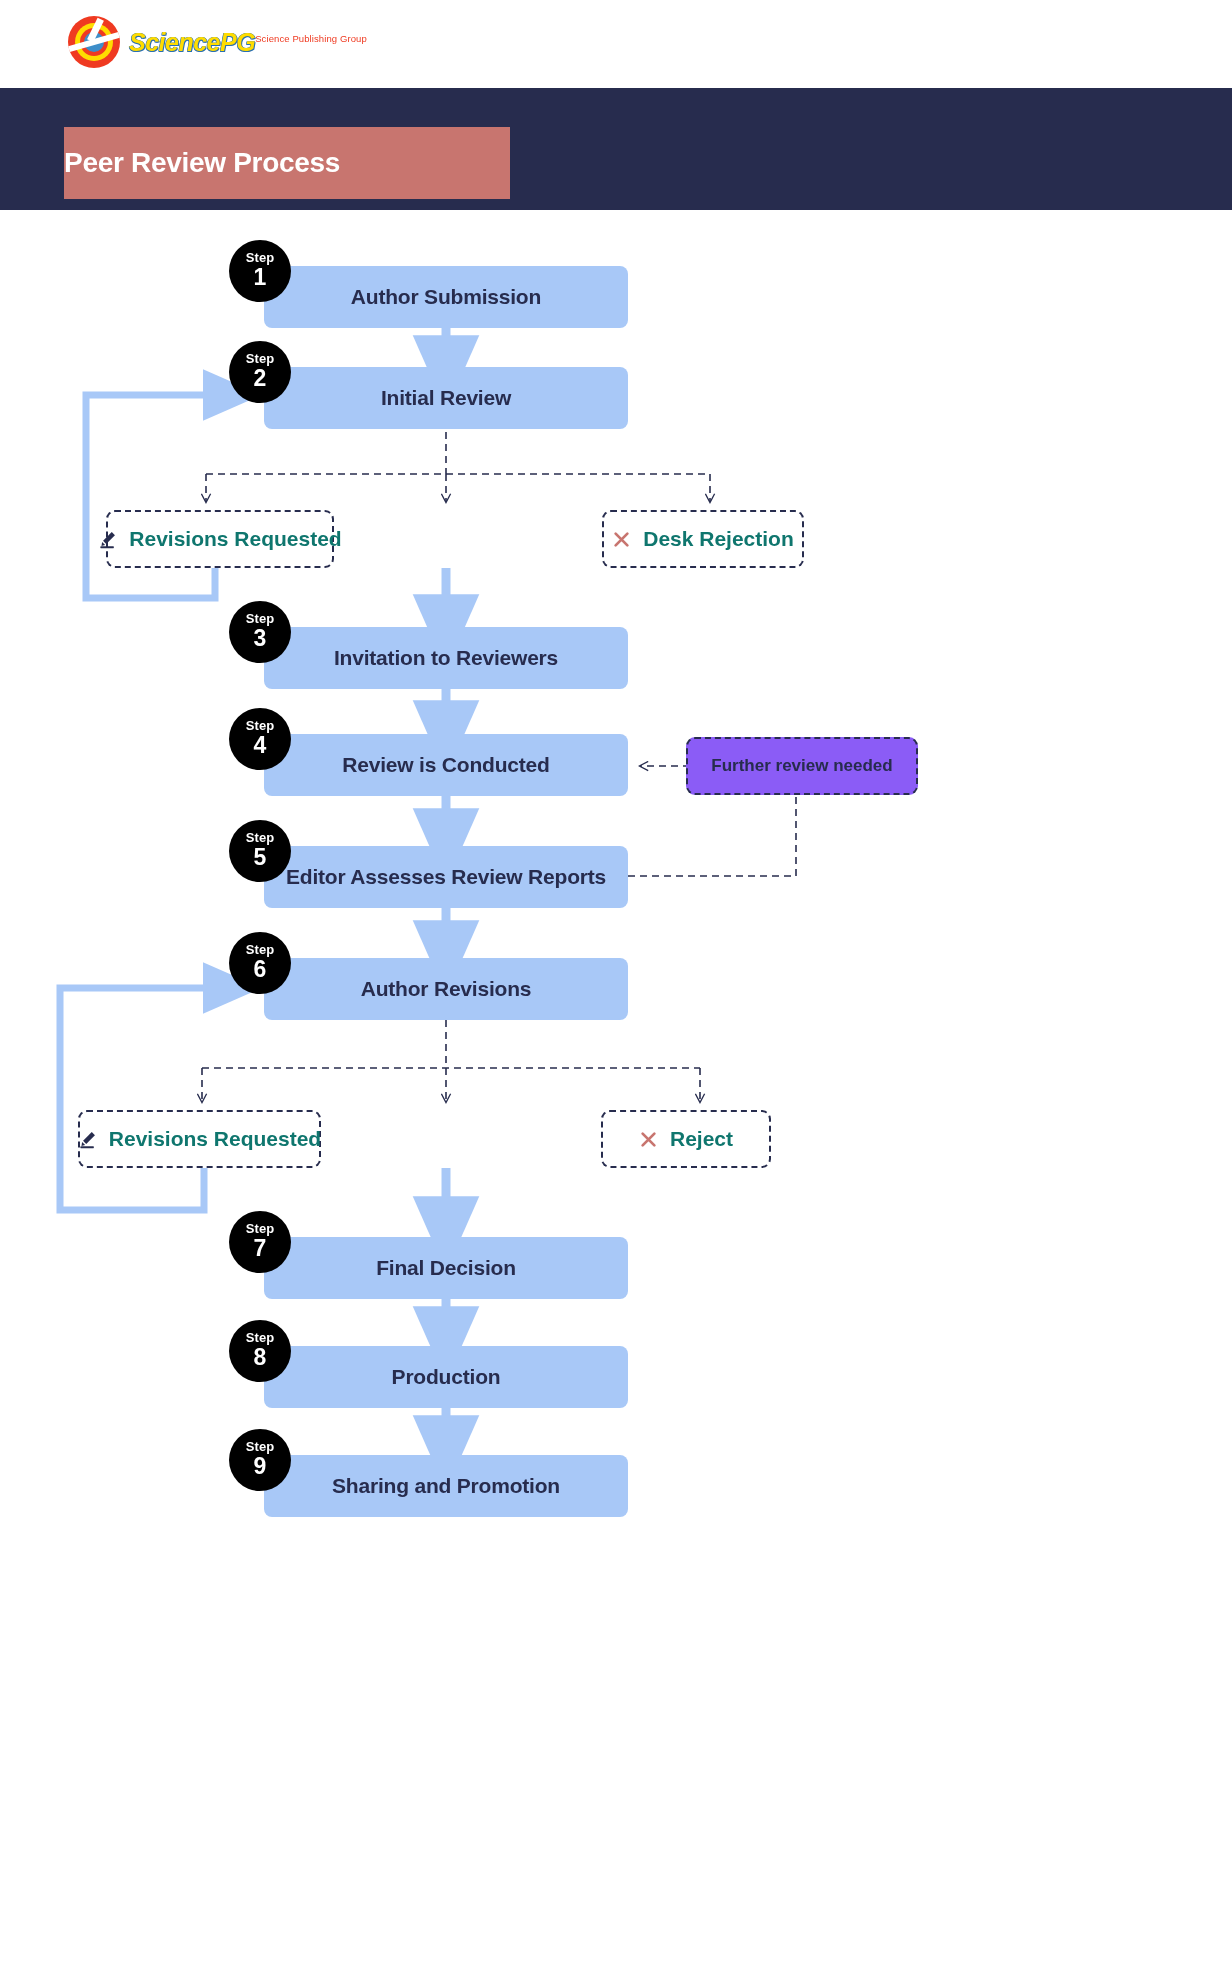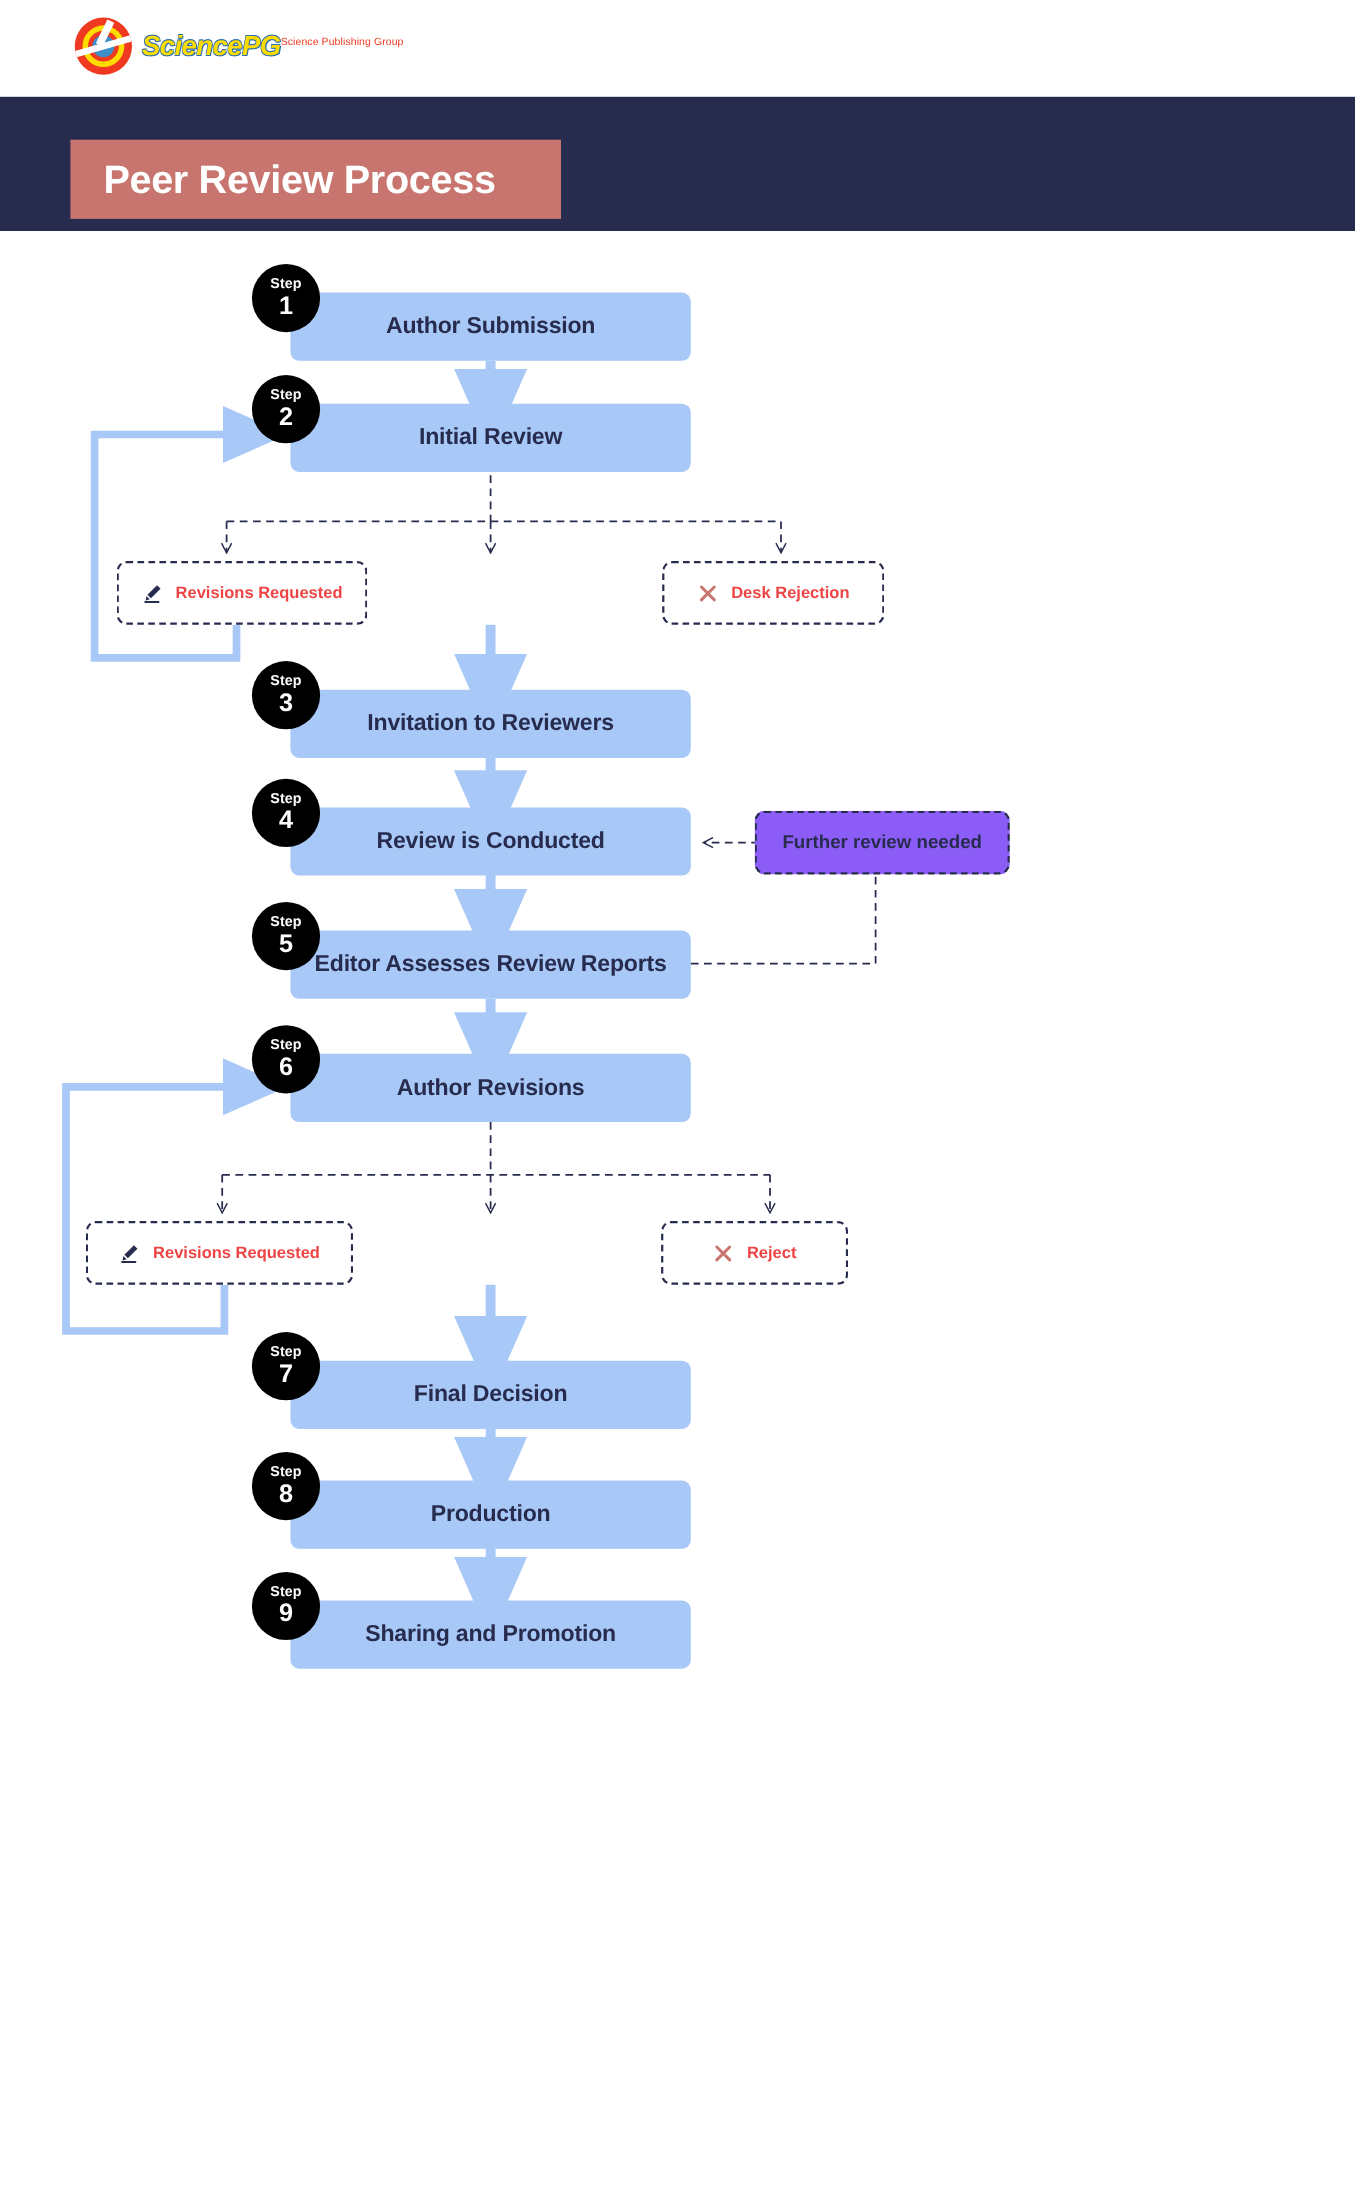--- a/index.html
+++ b/index.html
@@ -99,22 +99,21 @@
   }
   .title-chip {
     position: absolute;
     left: 64px; top: 127px;
     width: 446px; height: 72px;
     background: #c8756f;
     display: flex;
     align-items: center;
   }
   .title-chip-text {
-    margin-left: 30px;
-    font-size: 36px;
+    font-size: 28px;
     font-weight: bold;
     color: #ffffff;
     letter-spacing: -0.3px;
   }
 
   
   .canvas {
     position: absolute;
     left: 0; top: 210px;
     width: 1232px; height: 1776px;
@@ -173,23 +172,23 @@
     border-radius: 9px;
     background: #ffffff;
     display: flex;
     align-items: center;
     justify-content: center;
     gap: 12px;
     padding: 0 16px;
     z-index: 4;
   }
   .outcome-label {
-    font-size: 15px;
-    font-weight: bold;
-    color: #ef4444;
+    font-size: 21px;
+    font-weight: bold;
+    color: #0f766e;
     white-space: nowrap;
   }
   .oc-icon { flex: none; display: flex; align-items: center; }
 
   
   .note-node {
     position: absolute;
     height: 58px;
     border: 2.5px dashed #272c4e;
     border-radius: 9px;

